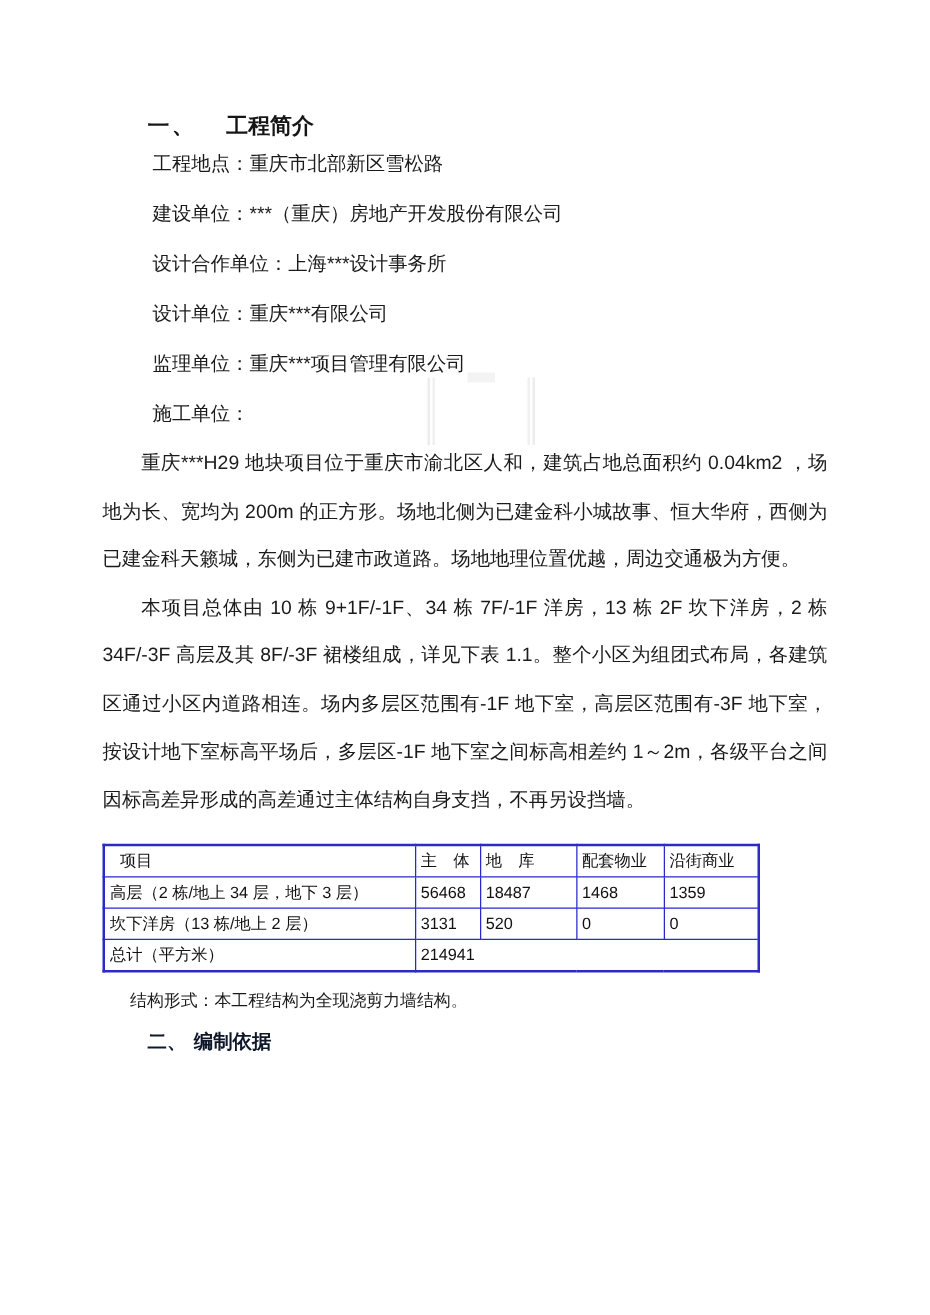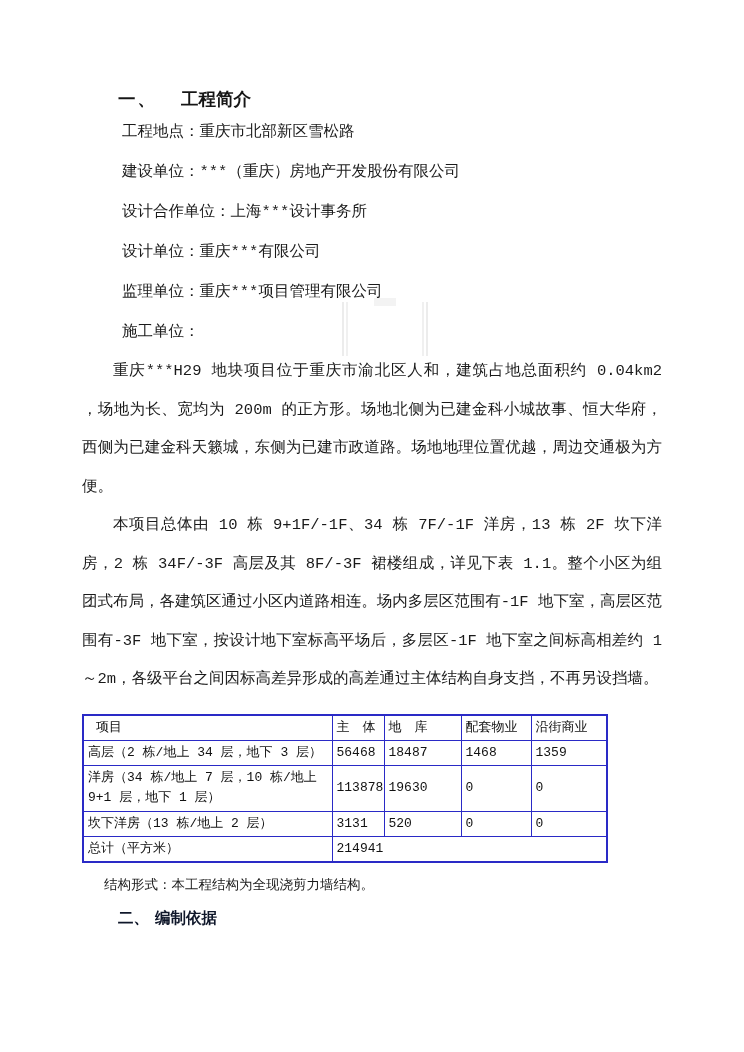--- a/index.html
+++ b/index.html
@@ -2,21 +2,21 @@
 <html lang="zh"><head>
 <meta charset="utf-8">
 <style>
   html, body { margin: 0; padding: 0; background: #ffffff; }
   .page {
     position: relative;
     width: 744px;
     height: 1052px;
     background: #ffffff;
     overflow: hidden;
-    font-family: Liberation Mono, monospace;
+    font-family: Liberation Sans, sans-serif;
     color: #1a1a1a;
     box-sizing: border-box;
     padding: 88px 82px 0 82px;
   }
   .heading1 {
     margin: 0 0 0 36px;
     font-size: 17.5px;
     font-weight: bold;
     line-height: 24px;
     color: #151515;
@@ -129,27 +129,20 @@
       <td>配套物业</td>
       <td>沿街商业</td>
     </tr>
     <tr>
       <td>高层（2 栋/地上 34 层，地下 3 层）</td>
       <td>56468</td>
       <td>18487</td>
       <td>1468</td>
       <td>1359</td>
     </tr>
-    <tr class="tall">
-      <td>洋房（34 栋/地上 7 层，10 栋/地上 9+1 层，地下 1 层）</td>
-      <td>113878</td>
-      <td>19630</td>
-      <td>0</td>
-      <td>0</td>
-    </tr>
     <tr>
       <td>坎下洋房（13 栋/地上 2 层）</td>
       <td>3131</td>
       <td>520</td>
       <td>0</td>
       <td>0</td>
     </tr>
     <tr>
       <td>总计（平方米）</td>
       <td colspan="4">214941</td>

